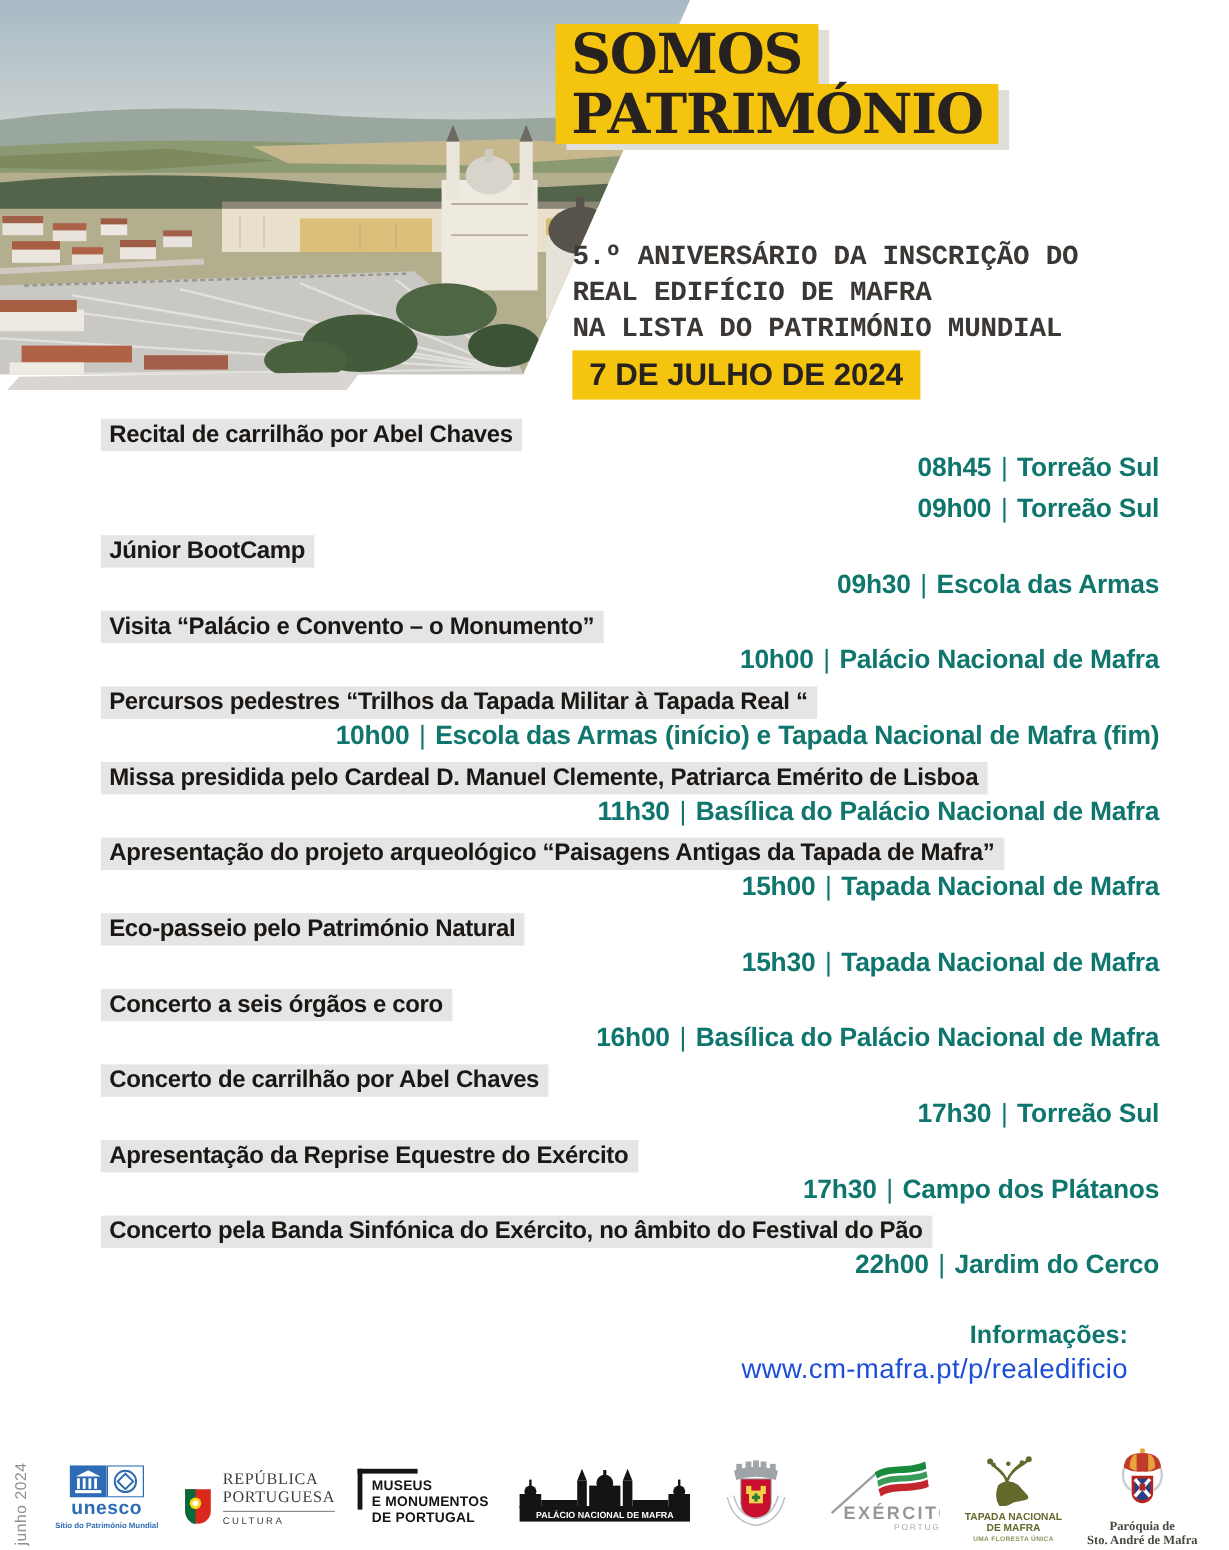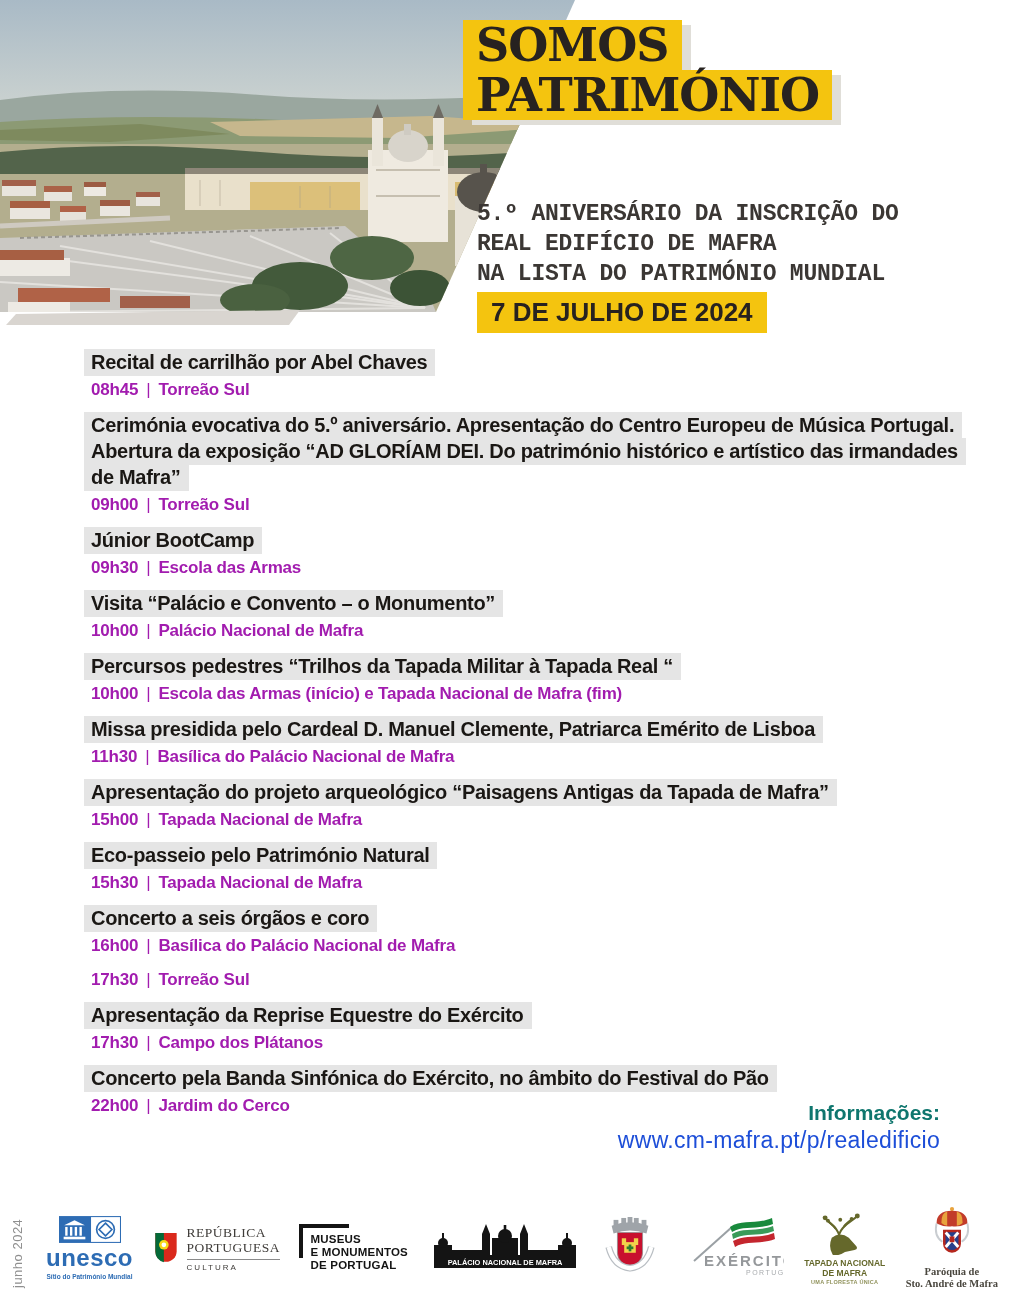--- a/index.html
+++ b/index.html
@@ -24,44 +24,44 @@
   .datebadge{position:absolute;left:477px;top:292px;display:inline-block;
              background:#F4C40F;color:#272220;font-weight:700;
              font-size:26px;line-height:26px;padding:7px 14px 8px;white-space:nowrap;}
 
   
   .events{position:absolute;left:84px;top:349px;width:882px;}
   .event{margin-bottom:11px;}
   .etitle{font-weight:700;font-size:20px;line-height:26px;color:#1A1714;letter-spacing:-0.3px;}
   .etitle span{background:#e5e5e5;padding:2px 8px 3px 7px;
                -webkit-box-decoration-break:clone;box-decoration-break:clone;}
-  .etime{font-weight:700;font-size:17px;line-height:23px;color:#a21caf;
-         margin-top:3px;padding-left:7px;letter-spacing:-0.2px;}
+  .etime{font-weight:700;font-size:22px;line-height:23px;color:#0f766e;
+         margin-top:3px;padding-left:7px;letter-spacing:-0.2px;text-align:right;}
   .etime .sep{margin:0 8px;font-weight:400;}
 
   
   .info{position:absolute;right:84px;top:1100px;text-align:right;}
   .info-label{font-weight:700;font-size:21px;line-height:26px;color:#0f766e;}
   .info-url{font-weight:400;font-size:23px;line-height:28px;color:#1d4ed8;letter-spacing:0.3px;}
 
   
   .edition{position:absolute;left:10px;top:1210px;height:78px;
            writing-mode:vertical-rl;transform:rotate(180deg);
            color:#8F8F8F;font-size:13px;letter-spacing:0.5px;}
 
   
   .footer{position:absolute;left:46px;right:26px;top:1206px;height:84px;
           display:flex;align-items:center;justify-content:space-between;}
   .logo{text-align:center;flex:0 0 auto;}
   
   .un-sq{display:flex;justify-content:center;gap:0;}
-  .un-word{font-size:24px;font-weight:800;color:#2D6CB4;letter-spacing:0.5px;margin-top:1px;}
+  .un-word{font-size:16px;font-weight:800;color:#2D6CB4;letter-spacing:0.5px;margin-top:1px;}
   .un-cap{font-size:6.5px;font-weight:700;color:#2D6CB4;margin-top:1px;}
   
-  .logo-republica{display:flex;align-items:center;gap:9px;text-align:left;}
+  .logo-republica{display:flex;align-items:flex-end;gap:9px;text-align:left;}
   .rp-l1{font-family:"Liberation Serif",serif;font-size:13.5px;line-height:15px;
          color:#3F3C39;letter-spacing:0.5px;}
   .rp-rule{border-top:1px solid #8A8A8A;margin:4px 0 3px;}
   .rp-cap{font-size:8px;letter-spacing:2px;color:#3F3C39;}
   
   .logo-museus{position:relative;text-align:left;padding:9px 0 0 10px;}
   .mm-bracket{position:absolute;top:0;left:-2px;width:46px;height:30px;
               border-top:4.5px solid #141414;border-left:4.5px solid #141414;}
   .mm-lines{font-size:11.5px;line-height:13px;font-weight:700;color:#141414;letter-spacing:0.2px;}
   
@@ -176,21 +176,20 @@
     <div>NA LISTA DO PATRIMÓNIO MUNDIAL</div>
   </div>
   <div class="datebadge">7 DE JULHO DE 2024</div>
 
   <div class="events">
     <div class="event">
       <div class="etitle"><span>Recital de carrilhão por Abel Chaves</span></div>
       <div class="etime"><span>08h45</span><span class="sep">|</span><span>Torreão Sul</span></div>
     </div>
     <div class="event">
-      <div class="etitle"><span>Cerimónia evocativa do 5.º aniversário. Apresentação do Centro Europeu de Música Portugal. Abertura da exposição “AD GLORÍAM DEI. Do património histórico e artístico das irmandades de Mafra”</span></div>
       <div class="etime"><span>09h00</span><span class="sep">|</span><span>Torreão Sul</span></div>
     </div>
     <div class="event">
       <div class="etitle"><span>Júnior BootCamp</span></div>
       <div class="etime"><span>09h30</span><span class="sep">|</span><span>Escola das Armas</span></div>
     </div>
     <div class="event">
       <div class="etitle"><span>Visita “Palácio e Convento – o Monumento”</span></div>
       <div class="etime"><span>10h00</span><span class="sep">|</span><span>Palácio Nacional de Mafra</span></div>
     </div>
@@ -208,20 +207,21 @@
     </div>
     <div class="event">
       <div class="etitle"><span>Eco-passeio pelo Património Natural</span></div>
       <div class="etime"><span>15h30</span><span class="sep">|</span><span>Tapada Nacional de Mafra</span></div>
     </div>
     <div class="event">
       <div class="etitle"><span>Concerto a seis órgãos e coro</span></div>
       <div class="etime"><span>16h00</span><span class="sep">|</span><span>Basílica do Palácio Nacional de Mafra</span></div>
     </div>
     <div class="event">
+      <div class="etitle"><span>Concerto de carrilhão por Abel Chaves</span></div>
       <div class="etime"><span>17h30</span><span class="sep">|</span><span>Torreão Sul</span></div>
     </div>
     <div class="event">
       <div class="etitle"><span>Apresentação da Reprise Equestre do Exército</span></div>
       <div class="etime"><span>17h30</span><span class="sep">|</span><span>Campo dos Plátanos</span></div>
     </div>
     <div class="event">
       <div class="etitle"><span>Concerto pela Banda Sinfónica do Exército, no âmbito do Festival do Pão</span></div>
       <div class="etime"><span>22h00</span><span class="sep">|</span><span>Jardim do Cerco</span></div>
     </div>

